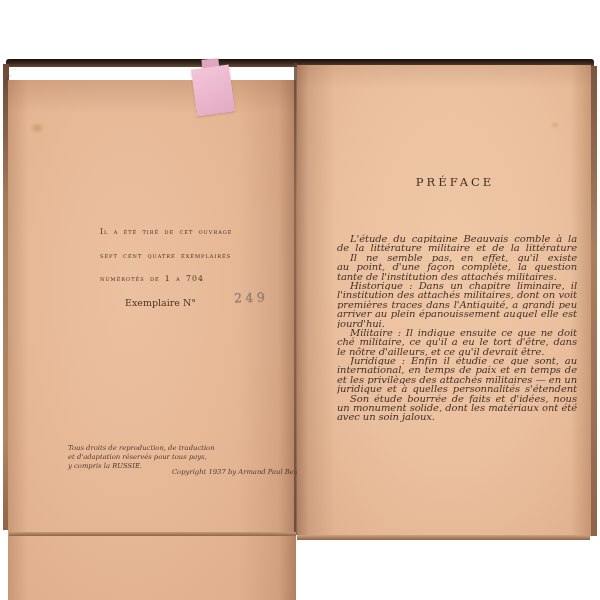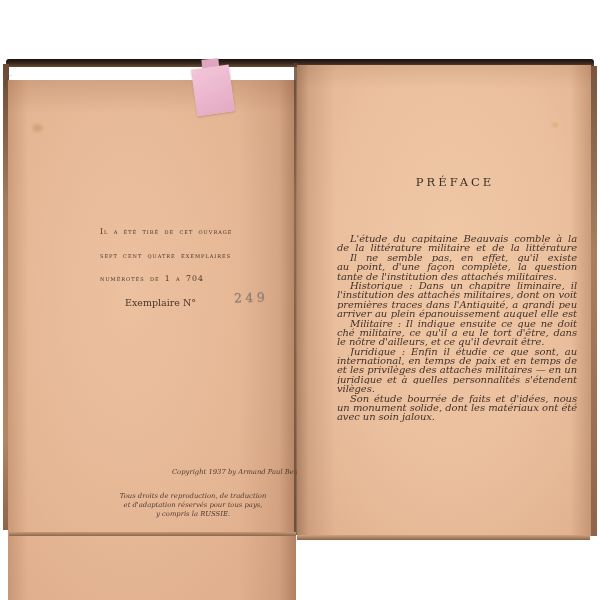--- a/index.html
+++ b/index.html
@@ -50,22 +50,22 @@
     background:linear-gradient(160deg,#f3c6d9,#eab5cc 60%,#e2aac3);
     transform:rotate(-8deg);box-shadow:0 1px 2px rgba(90,50,40,.25);}
 
   
   .limitation{position:absolute;left:92px;top:148px;color:#4a362a;
     font-variant:small-caps;font-size:7.8px;letter-spacing:1px;word-spacing:1.8px;}
   .lim-line{height:8px;line-height:8px;margin-bottom:15.5px;white-space:nowrap;}
   .exemplaire-label{position:absolute;left:117px;top:217px;font-size:9.5px;color:#483528;}
   .stamp{position:absolute;left:226px;top:210px;font-size:12.5px;letter-spacing:3.5px;
     color:#8f7e71;transform:rotate(-2deg);text-shadow:0 0 1px rgba(143,126,113,.7);}
-  .rights{position:absolute;left:60px;top:364px;width:250px;text-align:center;
-    font-style:italic;font-size:6.8px;line-height:9px;color:#4e3a30;margin-top:48px;}
+  .rights{position:absolute;left:60px;top:364px;width:250px;
+    font-style:italic;font-size:6.8px;line-height:9px;color:#4e3a30;}
   .rights-line{white-space:nowrap;}
   .copyright{position:absolute;left:60px;top:388px;width:250px;text-align:right;
     font-style:italic;font-size:6.8px;color:#4e3a30;white-space:nowrap;}
 
   
   .preface-title{position:absolute;left:0;top:110px;width:100%;text-align:center;
     padding-left:22px;box-sizing:border-box;font-size:11.5px;letter-spacing:3px;color:#3e2d22;}
   .preface-body{position:absolute;left:40px;top:169px;width:240px;color:#43322a;
     font-style:italic;font-size:10px;line-height:9.4px;}
   .pline{height:9.4px;overflow:hidden;text-align:justify;letter-spacing:-0.1px;}
@@ -108,32 +108,32 @@
         <div class="para">
           <div class="pline first just">Il ne semble pas, en effet, qu'il existe d'ouvrages indique</div>
           <div class="pline just">au point, d'une façon complète, la question pourtant si impor-</div>
           <div class="pline">tante de l'institution des attachés militaires.</div>
         </div>
         <div class="para">
           <div class="pline first just">Historique : Dans un chapitre liminaire, il montre comment</div>
           <div class="pline just">l'institution des attachés militaires, dont on voit apparaître les</div>
           <div class="pline just">premières traces dans l'Antiquité, a grandi peu à peu, pour</div>
           <div class="pline just">arriver au plein épanouissement auquel elle est parvenue au-</div>
+          <div class="pline">jourd'hui.</div>
         </div>
         <div class="para">
           <div class="pline first just">Militaire : Il indique ensuite ce que ne doit pas être l'atta-</div>
           <div class="pline just">ché militaire, ce qu'il a eu le tort d'être, dans d'autres pays que</div>
           <div class="pline">le nôtre d'ailleurs, et ce qu'il devrait être.</div>
         </div>
         <div class="para">
           <div class="pline first just">Juridique : Enfin il étudie ce que sont, au regard du Droit</div>
           <div class="pline just">international, en temps de paix et en temps de guerre, les droits</div>
           <div class="pline just">et les privilèges des attachés militaires — en un mot, leur statut</div>
           <div class="pline just">juridique et à quelles personnalités s'étendent ces droits et pri-</div>
-          <div class="pline">vilèges.</div>
         </div>
         <div class="para">
           <div class="pline first just">Son étude bourrée de faits et d'idées, nous apparaît comme</div>
           <div class="pline just">un monument solide, dont les matériaux ont été sélectionnés</div>
           <div class="pline">avec un soin jaloux.</div>
         </div>
       </div>
   </div>
 
   <div class="spine-crease"></div>

